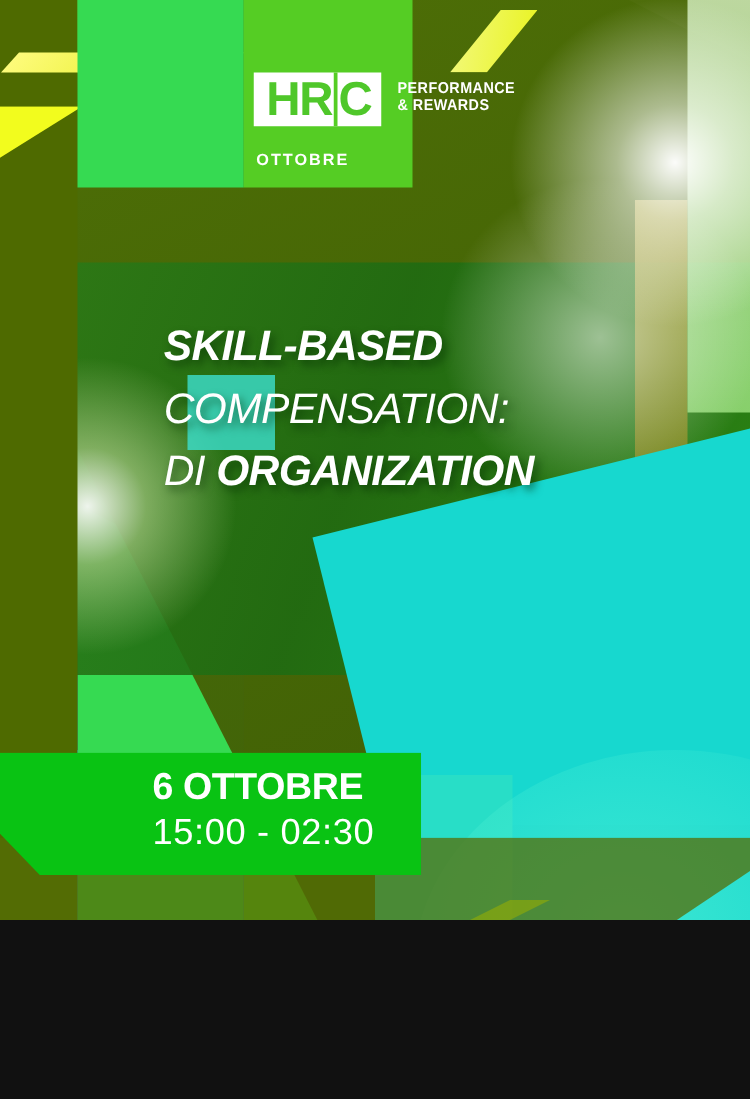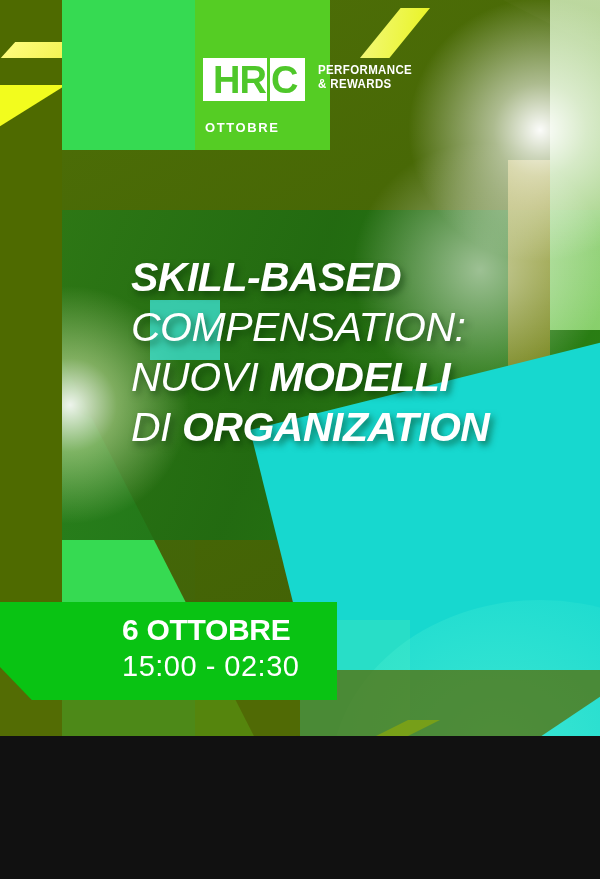--- a/index.html
+++ b/index.html
@@ -191,21 +191,21 @@
   }
   .logo-square{
     position:absolute;left:205px;top:120px;
     color:#ffffff;font-weight:bold;font-size:13px;letter-spacing:1.6px;
   }
 
   .headline{
     position:absolute;left:131px;top:252px;width:430px;
     color:#ffffff;
     font-style:italic;
-    font-size:41px;
+    font-size:34px;
     line-height:50px;
     letter-spacing:-.5px;
     text-shadow:3px 4px 7px rgba(0,40,0,.55);
   }
   .headline .ln{display:block;white-space:nowrap;}
   .w-bold{font-weight:bold;}
   .w-light{font-weight:normal;}
 
   .date-block{
     position:absolute;left:-4px;top:602px;width:341px;height:98px;
@@ -284,21 +284,20 @@
       <div class="logo-tag">
         <div>PERFORMANCE</div>
         <div>&amp; REWARDS</div>
       </div>
     </div>
     <div class="logo-square">OTTOBRE</div>
 
     <div class="headline">
       <span class="ln w-bold">SKILL-BASED</span>
       <span class="ln w-light">COMPENSATION:</span>
-      <span class="ln"><span class="w-light">NUOVI </span><span class="w-bold">MODELLI</span></span>
       <span class="ln"><span class="w-light">DI </span><span class="w-bold">ORGANIZATION</span></span>
     </div>
 
     <div class="date-block"></div>
     <div class="date-text">
       <div class="date-line1">6 OTTOBRE</div>
       <div class="date-line2">15:00 - 02:30</div>
     </div>
 
   </div>

